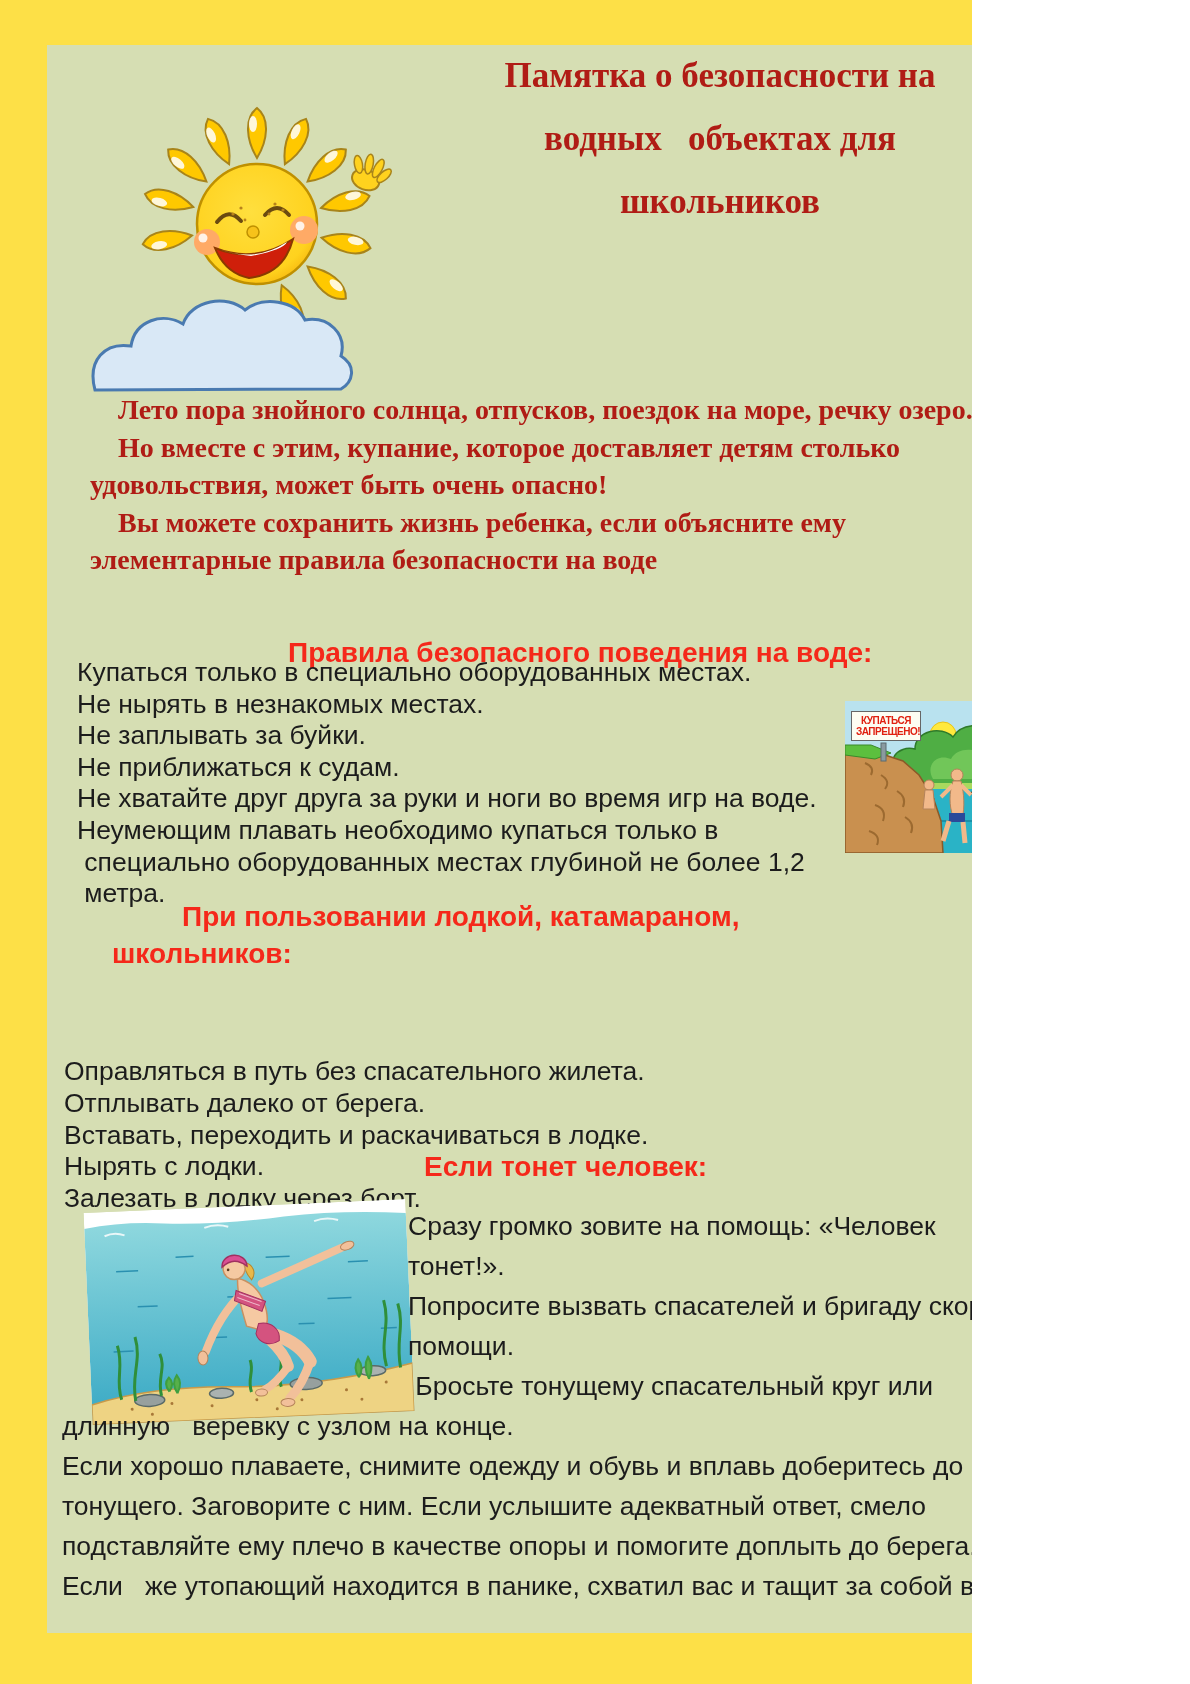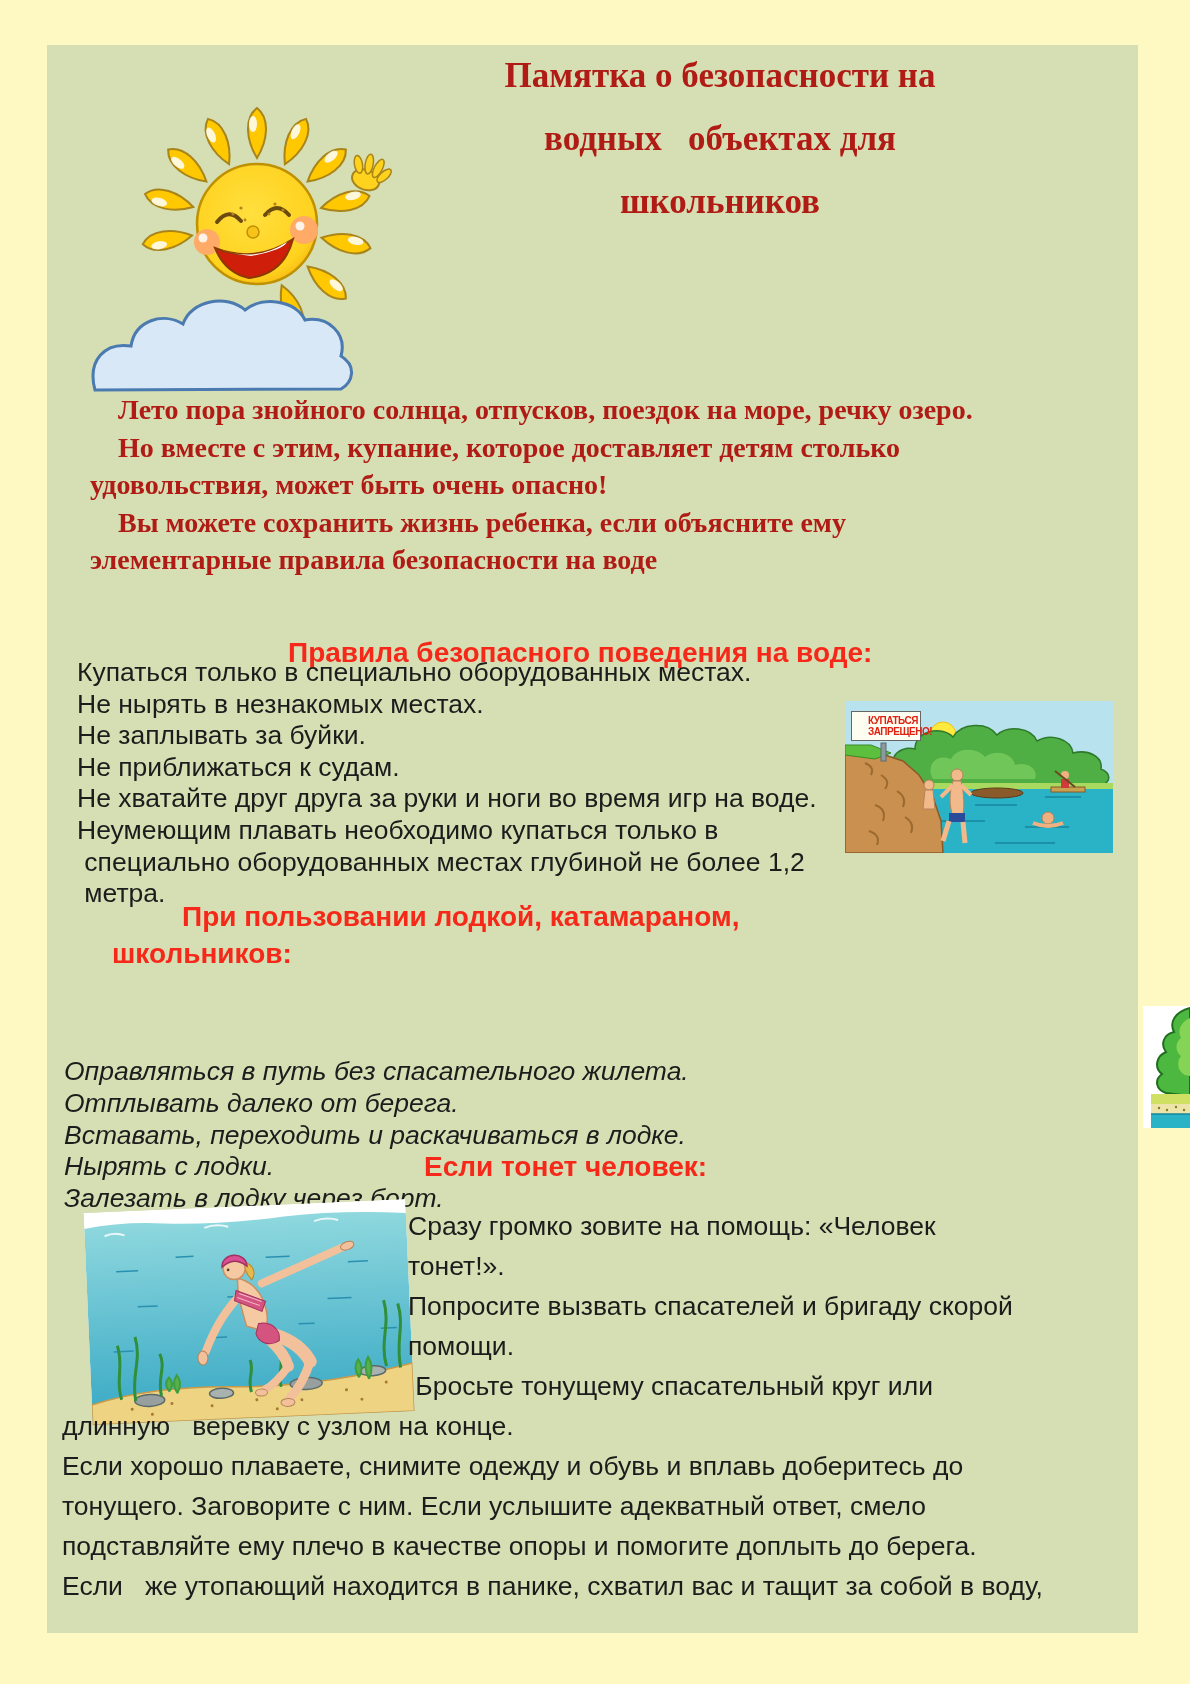--- a/index.html
+++ b/index.html
@@ -1,46 +1,46 @@
 <!DOCTYPE html>
 <html><head>
 <meta charset="utf-8">
 <style>
   html,body { margin:0; padding:0; background:#ffffff; }
-  .canvas { position:relative; width:1190px; height:1684px; background:#fef9c3; overflow:hidden;
+  .canvas { position:relative; width:972px; height:1684px; background:#fde047; overflow:hidden;
             font-family:"Liberation Sans", sans-serif; }
   .page-bg { position:absolute; left:47px; top:45px; width:1091px; height:1588px; background:#d6deb3; }
 
   .title { position:absolute; left:415px; top:44px; width:610px; text-align:center;
            font-family:"Liberation Serif", serif; font-weight:bold; font-size:35px; line-height:63px;
            color:#b01c15; white-space:pre; }
   .intro { position:absolute; left:62px; top:391px; width:1030px;
            font-family:Liberation Serif, serif; font-weight:bold; font-size:28px; line-height:37.5px;
            color:#b01c15; white-space:pre;margin-left:28px; }
 
   .h-red { position:absolute; font-weight:bold; font-size:28px; color:#f5281a; white-space:pre; }
   #rules-heading    { left:288px; top:614px;margin-top:23px; }
   #boat-heading-1   { left:182px; top:901px; }
   #boat-heading-2   { left:112px; top:938px; }
   #drowning-heading { left:424px; top:1151px; }
 
   .body-text { position:absolute; color:#1c1c1c; font-size:26.5px; white-space:pre; }
   #rules-list    { left:60px;  top:657px;  line-height:31.6px;margin-left:17px; }
-  #boat-list     { left:64px;  top:1056px; line-height:31.8px;font-style:italic; }
+  #boat-list     { left:64px;  top:1056px; line-height:31.8px; }
   #drowning-col  { left:408px; top:1206px; line-height:40px; }
   #drowning-full { left:62px;  top:1406px; line-height:40px; }
 
   .illu { position:absolute; }
   #sun      { left:85px;   top:92px;   width:320px; height:300px; }
   #beach    { left:845px;  top:701px;  width:268px; height:152px; }
   #swimmer  { left:88px;   top:1206px; width:322px; height:212px; transform:rotate(-2.5deg); }
   #edge-frag{ left:1143px; top:1006px; width:47px;  height:122px; }
   .illu svg { display:block; width:100%; height:100%; }
 
-  #beach-sign { position:absolute; left:6px; top:10px; width:70px; padding:3px 16px;
+  #beach-sign { position:absolute; left:6px; top:10px; width:70px; padding:3px 4px;
                 background:#fdfdf2; border:1px solid #666; box-sizing:border-box;
                 color:#e02010; font-weight:bold; font-size:10px; line-height:11px;
                 text-align:center; letter-spacing:-0.5px; }
 </style>
 </head>
 <body>
 
 <div class="canvas">
   <div class="page-bg"></div>
 

